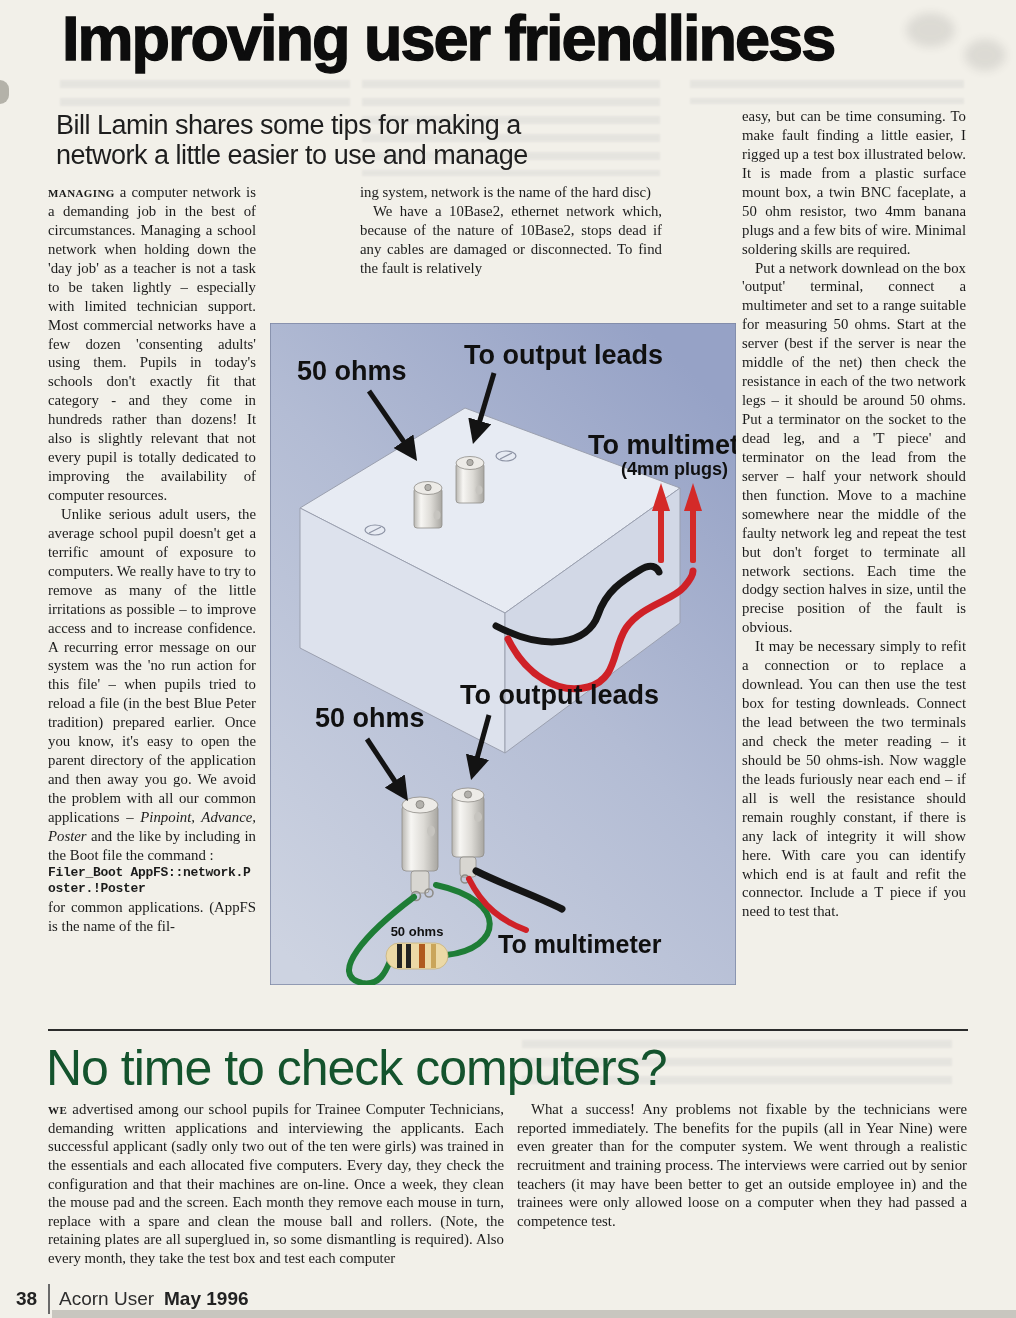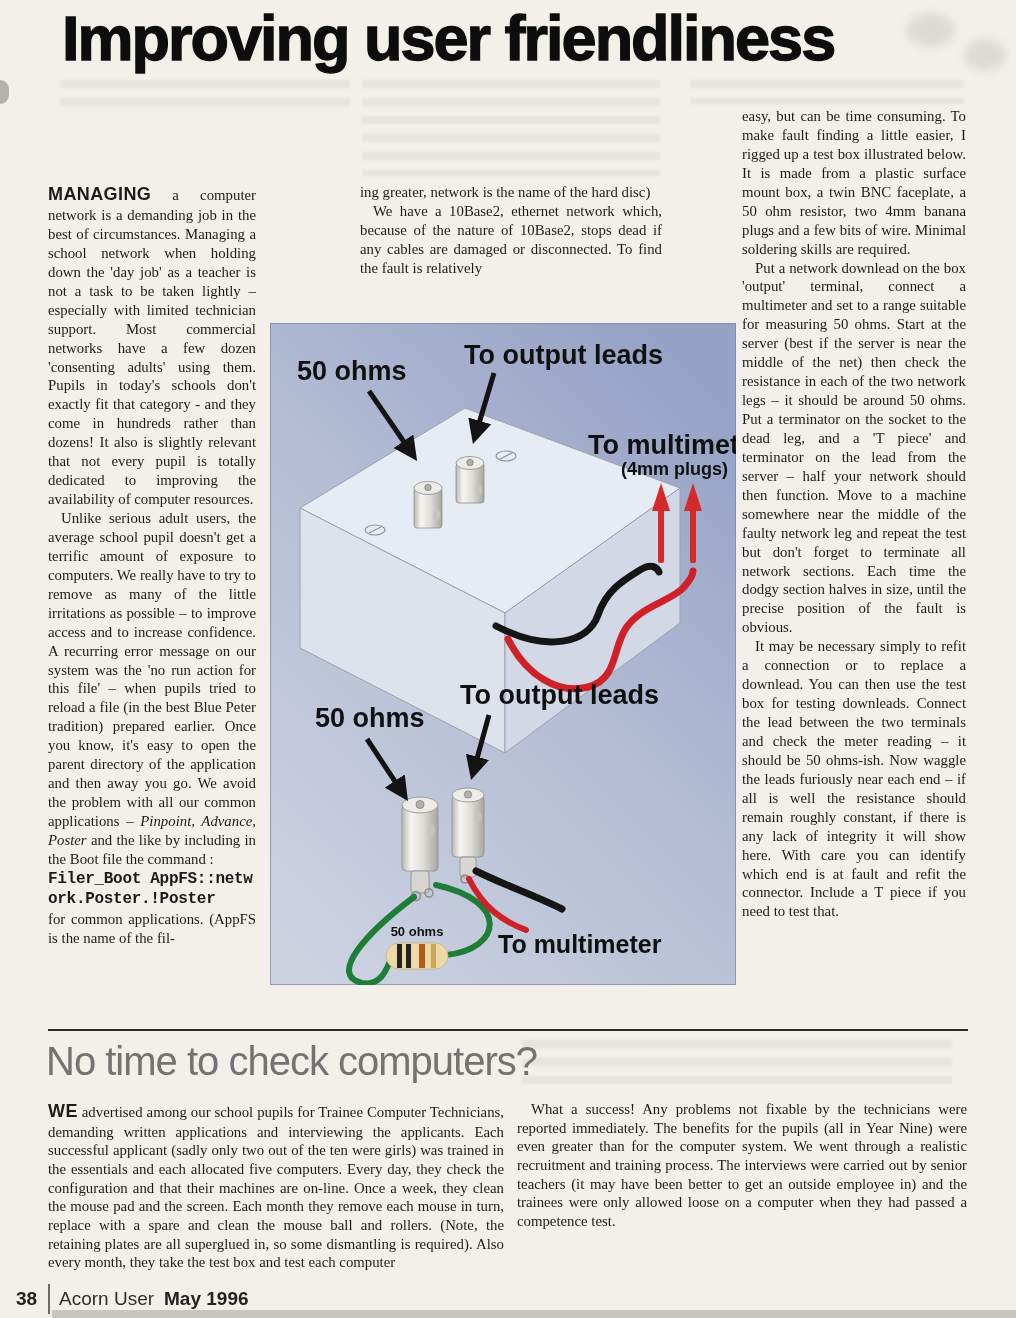--- a/index.html
+++ b/index.html
@@ -18,40 +18,40 @@
   .standfirst{
     position:absolute;left:56px;top:110px;width:520px;
     font-family:"Liberation Sans",sans-serif;font-weight:400;
     font-size:27px;line-height:1.12;color:#1e1e1e;letter-spacing:-0.5px;
   }
   
   .col{position:absolute;font-size:14.8px;line-height:1.28;text-align:justify;overflow:hidden;}
   .col p{margin:0;text-indent:0;}
   .col p.ind{text-indent:13px;}
   .col p + p{margin-top:0;}
-  .lead{font-family:Liberation Sans, sans-serif;font-weight:700;font-size:18px;letter-spacing:.4px;}
+  .lead{font-family:Liberation Serif, serif;font-weight:700;font-size:11px;letter-spacing:.4px;}
   .code{
     font-family:"Liberation Mono","DejaVu Sans Mono",monospace;
-    font-weight:700;font-size:16px;letter-spacing:-0.3px;
+    font-weight:700;font-size:13px;letter-spacing:-0.3px;
     margin:1px 0;text-align:left;word-break:break-all;
   }
   .col1{left:48px;top:183px;width:300px;height:845px;}
   .col1 .img-push{float:right;width:92px;height:702px;margin-top:130px;}
   .col2{left:360px;top:183px;width:302px;height:130px;}
   .col3{left:688px;top:107px;width:278px;height:900px;}
   .col3 .img-push{float:left;width:54px;height:586px;margin-top:302px;}
   
   .figure{position:absolute;left:270px;top:323px;width:466px;height:662px;}
   .figure svg{display:block;}
   
   .bottom-rule{position:absolute;left:48px;top:1029px;width:920px;height:2px;background:#2c2c2c;}
   .box-headline{
     position:absolute;left:46px;top:1039px;width:700px;
     font-family:"Liberation Sans",sans-serif;font-weight:400;
-    font-size:40px;letter-spacing:-1px;color:#737373;
+    font-size:50px;letter-spacing:-1px;color:#14532d;
   }
   .bcol{position:absolute;top:1100px;font-size:14.8px;line-height:1.26;text-align:justify;height:196px;overflow:hidden;}
   .bcol p{margin:0;}
   .bcol p.ind{text-indent:14px;}
   .bcol-left{left:48px;width:456px;}
   .bcol-right{left:517px;width:450px;}
   
   .footer{
     position:absolute;left:16px;top:1284px;height:30px;
     display:flex;align-items:center;
@@ -83,31 +83,32 @@
 
   <div class="punch"></div>
   <div class="ghost" style="left:60px;top:80px;width:290px;height:28px;"></div>
   <div class="ghost" style="left:362px;top:80px;width:298px;height:96px;"></div>
   <div class="ghost" style="left:690px;top:80px;width:274px;height:24px;"></div>
   <div class="ghost" style="left:522px;top:1040px;width:430px;height:54px;"></div>
   <div class="ghost-blob" style="left:898px;top:0;width:116px;height:100px;"></div>
   <div class="page-edge"></div>
 
   <div class="main-title">Improving user friendliness</div>
+  <div class="standfirst">Bill Lamin shares some tips for making a network a little easier to use and manage</div>
 
   <div class="col col1">
     <div class="img-push"></div>
     <p><span class="lead">MANAGING</span><span> a computer network is a demanding job in the best of circumstances. Managing a school network when holding down the 'day job' as a teacher is not a task to be taken lightly – especially with limited technician support. Most commercial networks have a few dozen 'consenting adults' using them. Pupils in today's schools don't exactly fit that category - and they come in hundreds rather than dozens! It also is slightly relevant that not every pupil is totally dedicated to improving the availability of computer resources.</span></p>
     <p class="ind"><span>Unlike serious adult users, the average school pupil doesn't get a terrific amount of exposure to computers. We really have to try to remove as many of the little irritations as possible – to improve access and to increase confidence. A recurring error message on our system was the 'no run action for this file' – when pupils tried to reload a file (in the best Blue Peter tradition) prepared earlier. Once you know, it's easy to open the parent directory of the application and then away you go. We avoid the problem with all our common applications – </span><i>Pinpoint, Advance, Poster</i><span> and the like by including in the Boot file the command :</span></p>
     <p class="code">Filer_Boot AppFS::network.Poster.!Poster</p>
     <p>for common applications. (AppFS is the name of the fil-</p>
   </div>
 
   <div class="col col2">
-    <p>ing greater, network is the name of the hard disc)</p>
+    <p>ing system, network is the name of the hard disc)</p>
     <p class="ind">We have a 10Base2, ethernet network which, because of the nature of 10Base2, stops dead if any cables are damaged or disconnected. To find the fault is relatively</p>
   </div>
 
   <div class="col col3">
     <div class="img-push"></div>
     <p>easy, but can be time consuming. To make fault finding a little easier, I rigged up a test box illustrated below. It is made from a plastic surface mount box, a twin BNC faceplate, a 50 ohm resistor, two 4mm banana plugs and a few bits of wire. Minimal soldering skills are required.</p>
     <p class="ind">Put a network downlead on the box 'output' terminal, connect a multimeter and set to a range suitable for measuring 50 ohms. Start at the server (best if the server is near the middle of the net) then check the resistance in each of the two network legs – it should be around 50 ohms. Put a terminator on the socket to the dead leg, and a 'T piece' and terminator on the lead from the server – half your network should then function. Move to a machine somewhere near the middle of the faulty network leg and repeat the test but don't forget to terminate all network sections. Each time the dodgy section halves in size, until the precise position of the fault is obvious.</p>
     <p class="ind">It may be necessary simply to refit a connection or to replace a downlead. You can then use the test box for testing downleads. Connect the lead between the two terminals and check the meter reading – it should be 50 ohms-ish. Now waggle the leads furiously near each end – if all is well the resistance should remain roughly constant, if there is any lack of integrity it will show here. With care you can identify which end is at fault and refit the connector. Include a T piece if you need to test that.</p>
   </div>
 

